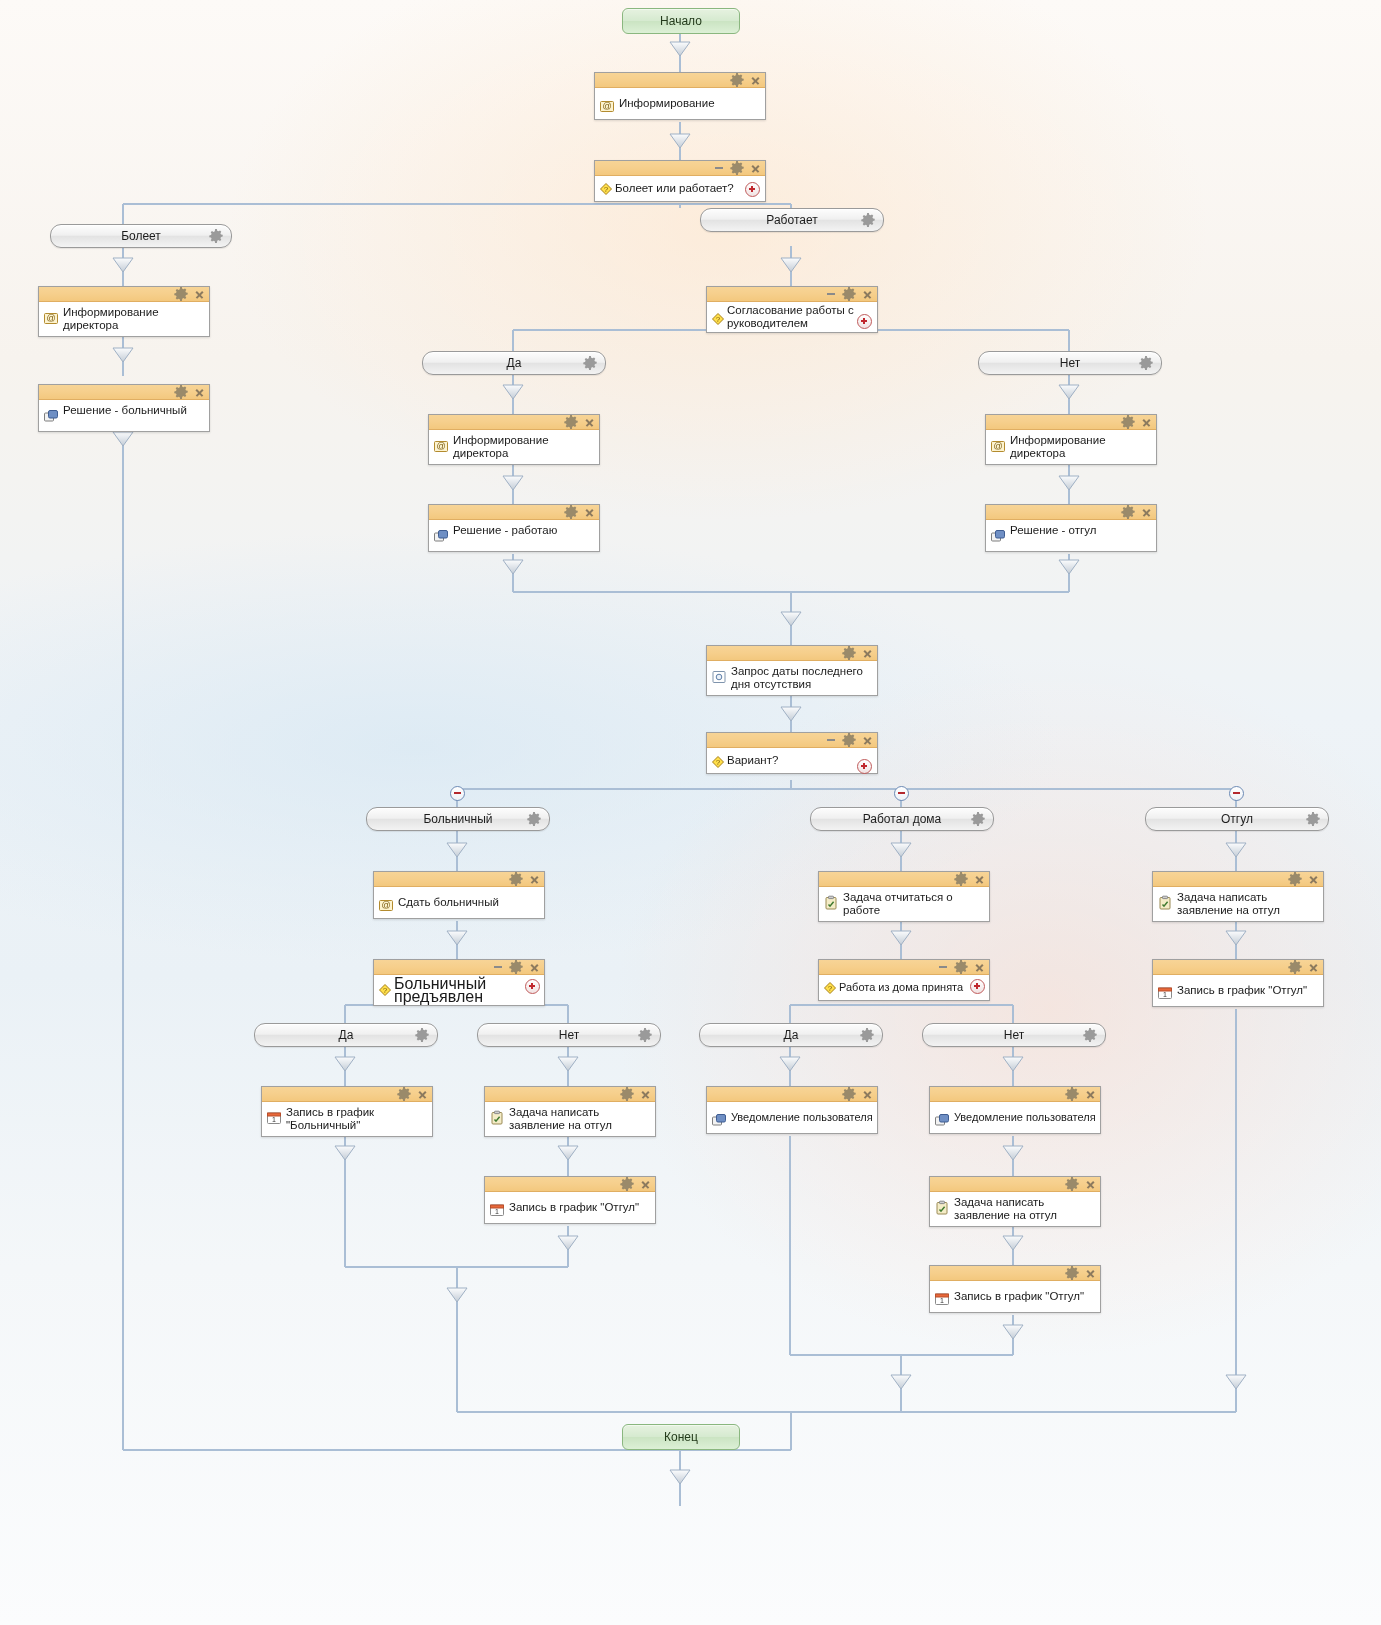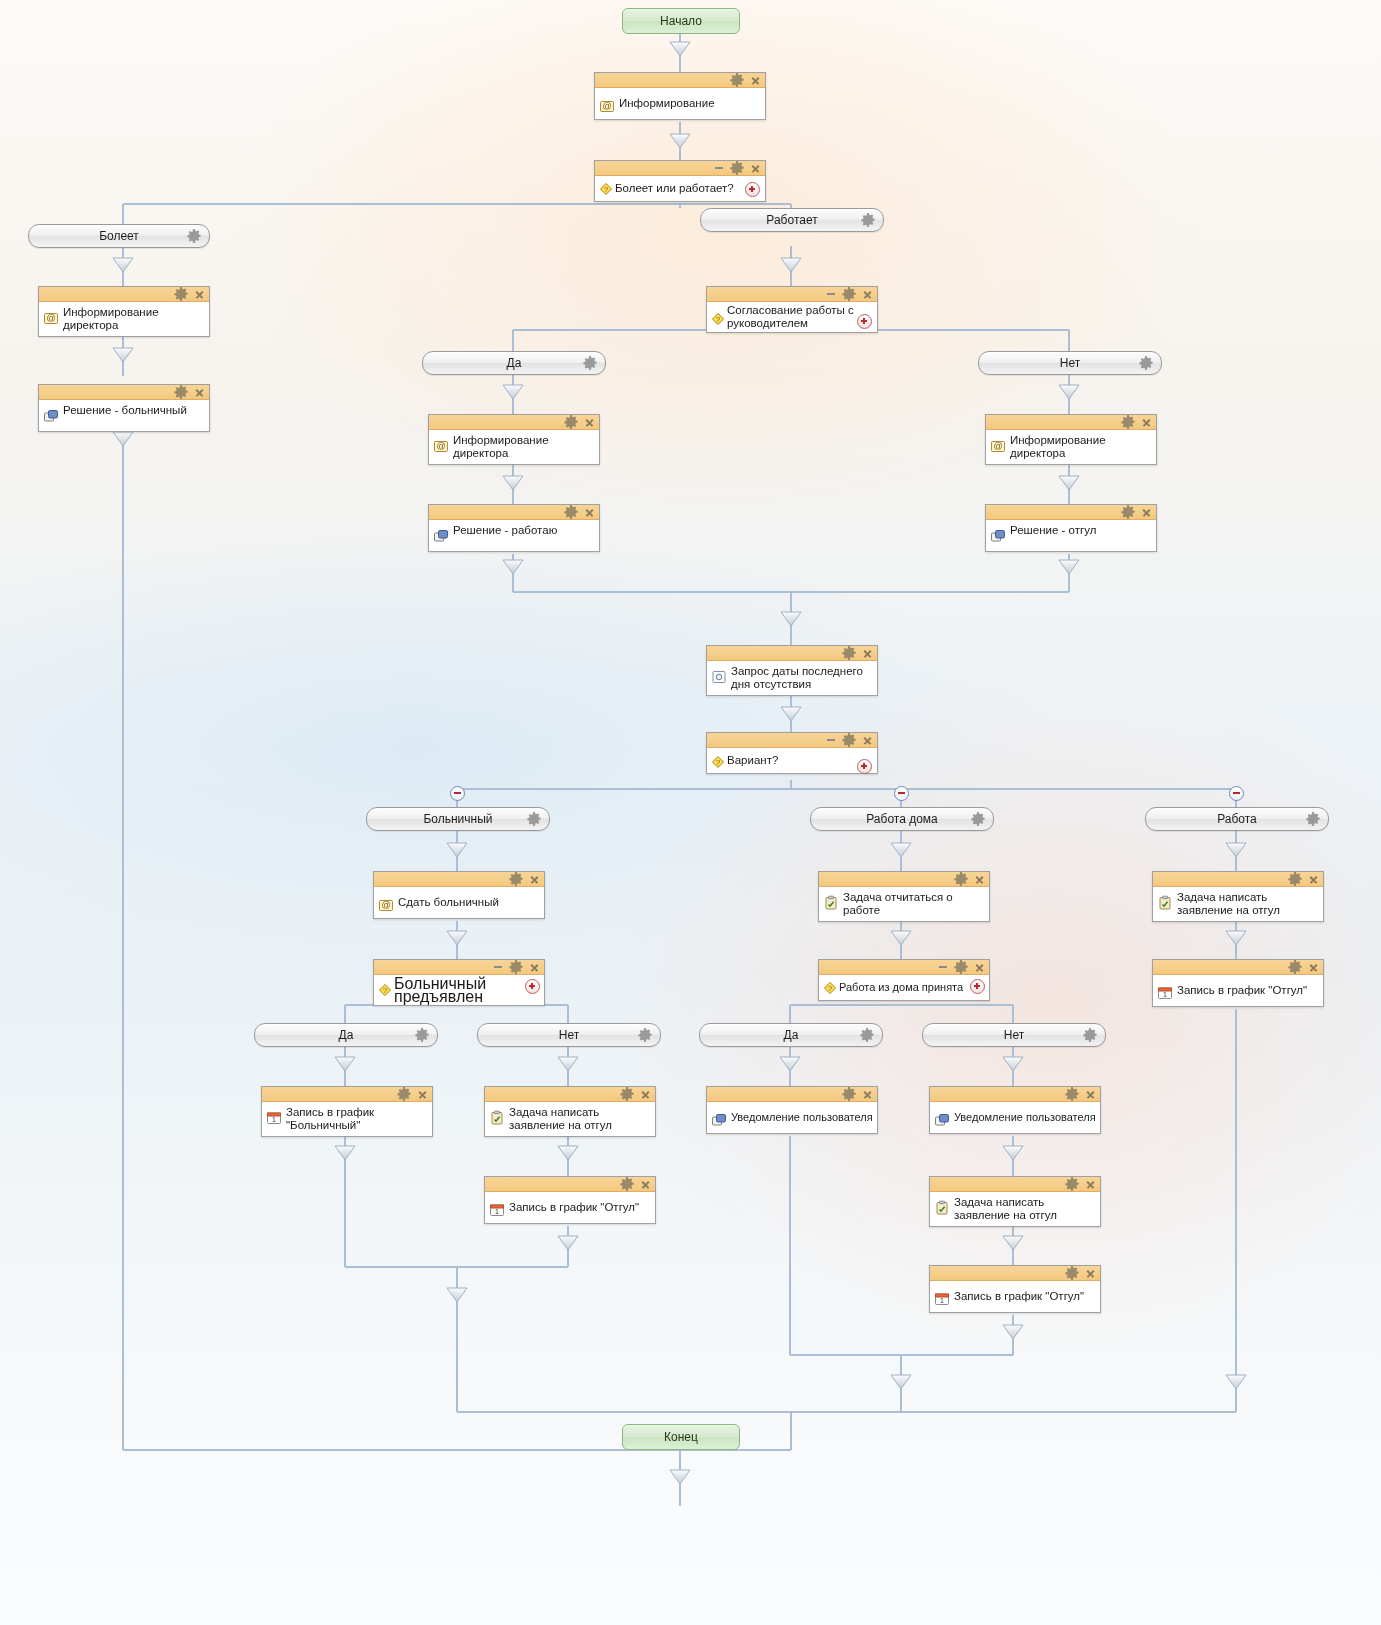--- a/index.html
+++ b/index.html
@@ -311,21 +311,21 @@
     </g>
   </svg>
 
   <div class="term" style="left:622px;top:8px;width:116px;">
     <span>Начало</span>
   </div>
   <div class="term" style="left:622px;top:1424px;width:116px;">
     <span>Конец</span>
   </div>
 
-  <div class="pill" style="left:28px;top:224px;width:180px;">
+  <div class="pill" style="left:50px;top:224px;width:180px;">
     <span>Болеет</span>
     <span class="pill-gear">
       <svg class="ic" width="11" height="11" viewBox="0 0 16 16">
           <path fill="#9a9a9a" d="M8 5.2A2.8 2.8 0 1 0 8 10.8 2.8 2.8 0 0 0 8 5.2zm0 1.6a1.2 1.2 0 1 1 0 2.4 1.2 1.2 0 0 1 0-2.4z"></path>
           <path fill="#9a9a9a" d="M7.1 1h1.8l.3 1.7 1.3.6 1.5-.9 1.3 1.3-.9 1.5.6 1.3 1.7.3v1.8l-1.7.3-.6 1.3.9 1.5-1.3 1.3-1.5-.9-1.3.6L8.9 15H7.1l-.3-1.7-1.3-.6-1.5.9-1.3-1.3.9-1.5-.6-1.3L1.3 9.2V7.4l1.7-.3.6-1.3-.9-1.5 1.3-1.3 1.5.9 1.3-.6z"></path>
         </svg>
     </span>
   </div>
   <div class="pill" style="left:700px;top:208px;width:182px;">
     <span>Работает</span>
@@ -358,31 +358,31 @@
     <span>Больничный</span>
     <span class="pill-gear">
       <svg class="ic" width="11" height="11" viewBox="0 0 16 16">
           <path fill="#9a9a9a" d="M8 5.2A2.8 2.8 0 1 0 8 10.8 2.8 2.8 0 0 0 8 5.2zm0 1.6a1.2 1.2 0 1 1 0 2.4 1.2 1.2 0 0 1 0-2.4z"></path>
           <path fill="#9a9a9a" d="M7.1 1h1.8l.3 1.7 1.3.6 1.5-.9 1.3 1.3-.9 1.5.6 1.3 1.7.3v1.8l-1.7.3-.6 1.3.9 1.5-1.3 1.3-1.5-.9-1.3.6L8.9 15H7.1l-.3-1.7-1.3-.6-1.5.9-1.3-1.3.9-1.5-.6-1.3L1.3 9.2V7.4l1.7-.3.6-1.3-.9-1.5 1.3-1.3 1.5.9 1.3-.6z"></path>
         </svg>
     </span>
   </div>
   <div class="minus-circle" style="left:450px;top:786px;"></div>
   <div class="pill" style="left:810px;top:807px;width:182px;">
-    <span>Работа дома</span>
+    <span>Работал дома</span>
     <span class="pill-gear">
       <svg class="ic" width="11" height="11" viewBox="0 0 16 16">
           <path fill="#9a9a9a" d="M8 5.2A2.8 2.8 0 1 0 8 10.8 2.8 2.8 0 0 0 8 5.2zm0 1.6a1.2 1.2 0 1 1 0 2.4 1.2 1.2 0 0 1 0-2.4z"></path>
           <path fill="#9a9a9a" d="M7.1 1h1.8l.3 1.7 1.3.6 1.5-.9 1.3 1.3-.9 1.5.6 1.3 1.7.3v1.8l-1.7.3-.6 1.3.9 1.5-1.3 1.3-1.5-.9-1.3.6L8.9 15H7.1l-.3-1.7-1.3-.6-1.5.9-1.3-1.3.9-1.5-.6-1.3L1.3 9.2V7.4l1.7-.3.6-1.3-.9-1.5 1.3-1.3 1.5.9 1.3-.6z"></path>
         </svg>
     </span>
   </div>
   <div class="minus-circle" style="left:894px;top:786px;"></div>
   <div class="pill" style="left:1145px;top:807px;width:182px;">
-    <span>Работа</span>
+    <span>Отгул</span>
     <span class="pill-gear">
       <svg class="ic" width="11" height="11" viewBox="0 0 16 16">
           <path fill="#9a9a9a" d="M8 5.2A2.8 2.8 0 1 0 8 10.8 2.8 2.8 0 0 0 8 5.2zm0 1.6a1.2 1.2 0 1 1 0 2.4 1.2 1.2 0 0 1 0-2.4z"></path>
           <path fill="#9a9a9a" d="M7.1 1h1.8l.3 1.7 1.3.6 1.5-.9 1.3 1.3-.9 1.5.6 1.3 1.7.3v1.8l-1.7.3-.6 1.3.9 1.5-1.3 1.3-1.5-.9-1.3.6L8.9 15H7.1l-.3-1.7-1.3-.6-1.5.9-1.3-1.3.9-1.5-.6-1.3L1.3 9.2V7.4l1.7-.3.6-1.3-.9-1.5 1.3-1.3 1.5.9 1.3-.6z"></path>
         </svg>
     </span>
   </div>
   <div class="minus-circle" style="left:1229px;top:786px;"></div>
   <div class="pill" style="left:254px;top:1023px;width:182px;">
     <span>Да</span>

